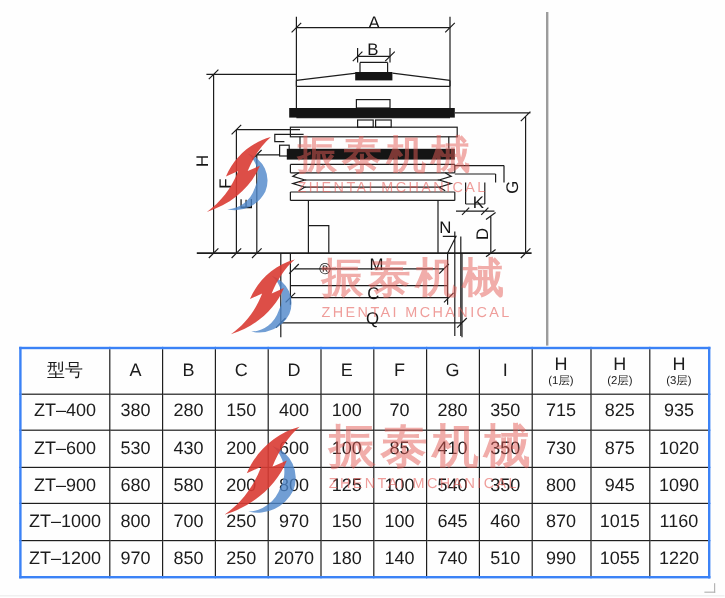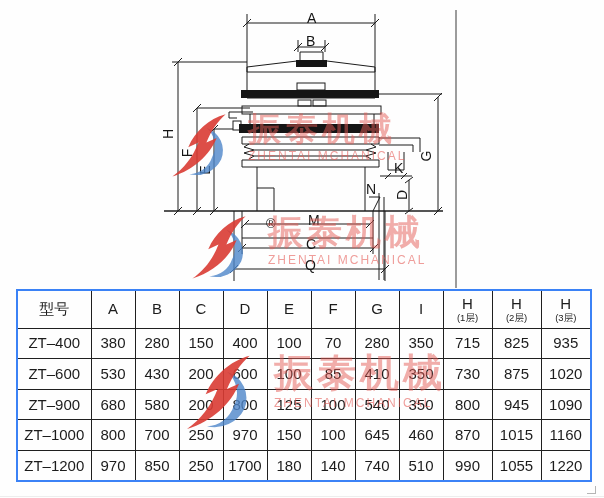--- a/index.html
+++ b/index.html
@@ -271,21 +271,21 @@
           <td>460</td>
           <td>870</td>
           <td>1015</td>
           <td>1160</td>
         </tr>
         <tr>
           <td>ZT–1200</td>
           <td>970</td>
           <td>850</td>
           <td>250</td>
-          <td>1700</td>
+          <td>2070</td>
           <td>180</td>
           <td>140</td>
           <td>740</td>
           <td>510</td>
           <td>990</td>
           <td>1055</td>
           <td>1220</td>
         </tr>
       </tbody>
   </table>

